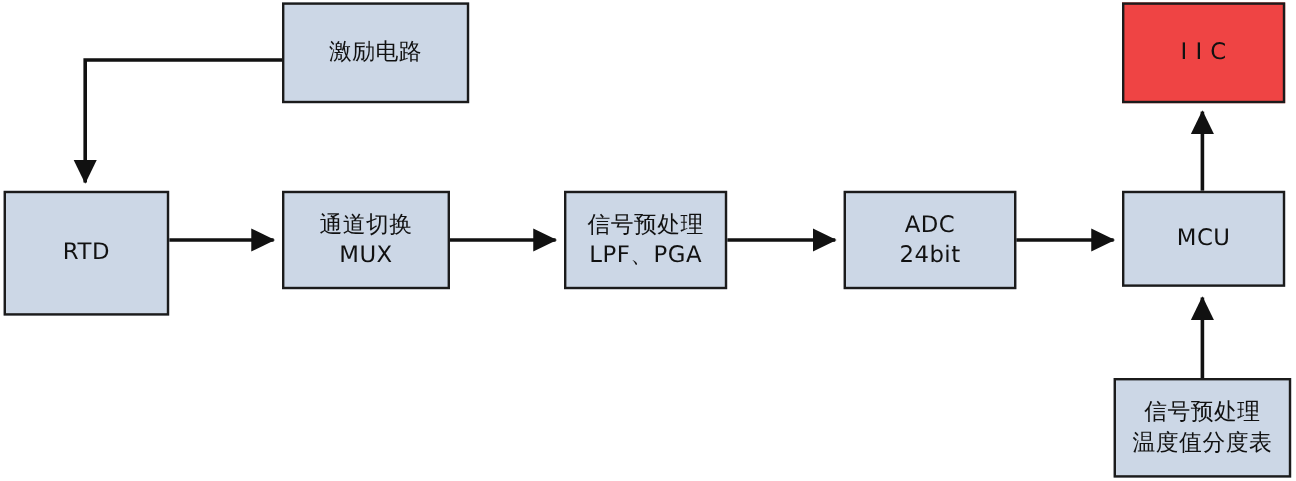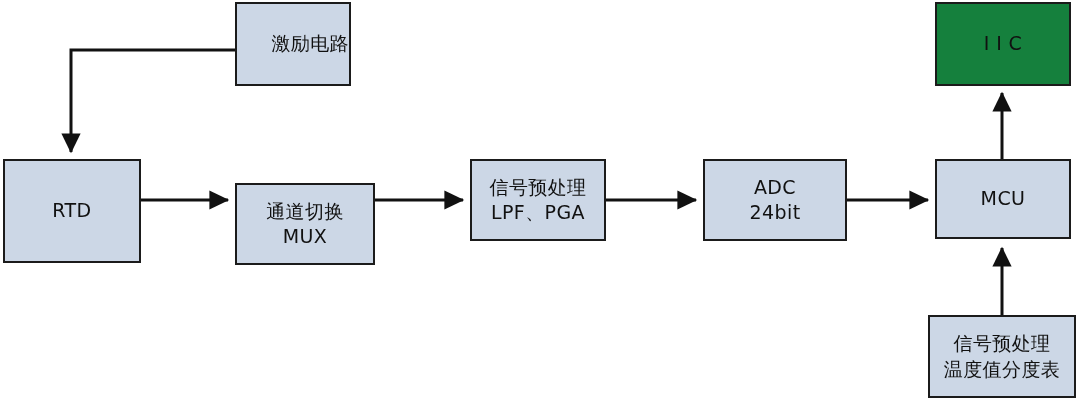--- a/index.html
+++ b/index.html
@@ -49,21 +49,21 @@
   }
 
   .node .line {
     display: block;
     white-space: pre;
   }
 
   
   #node-excitation { left: 235px;  top: 2px;   width: 140px; height: 84px; }
   #node-rtd        { left: 3px;    top: 159px; width: 138px; height: 82px; }
-  #node-mux        { left: 235px;  top: 159px; width: 140px; height: 82px; margin-top: 24px; }
+  #node-mux        { left: 235px;  top: 159px; width: 140px; height: 82px; }
   #node-signal     { left: 470px;  top: 159px; width: 136px; height: 82px; }
   #node-adc        { left: 703px;  top: 159px; width: 136px; height: 82px; }
   #node-mcu        { left: 935px;  top: 159px; width: 136px; height: 82px; }
   #node-iic        { left: 935px;  top: 2px;   width: 136px; height: 84px; }
   #node-cal        { left: 928px;  top: 315px; width: 148px; height: 83px; }
 </style>
 </head>
 <body style="background: rgb(255, 255, 255);">
 
 <div id="diagram-canvas">
@@ -97,21 +97,21 @@
 
     <g>
       <path d="M1002,159 L1002,93" fill="none" stroke="#111111" stroke-width="3" marker-end="url(#arrowhead)"></path>
     </g>
 
     <g>
       <path d="M1002,315 L1002,248" fill="none" stroke="#111111" stroke-width="3" marker-end="url(#arrowhead)"></path>
     </g>
   </svg>
 
-  <div class="node" id="node-excitation" style="left: 235px; top: 2px; width: 116px; height: 84px; background: rgb(204, 215, 230); border-color: rgb(27, 27, 27); align-items: flex-end;">
+  <div class="node" id="node-excitation" style="left: 235px; top: 2px; width: 156px; height: 84px; background: rgb(204, 215, 230); border-color: rgb(27, 27, 27);">
     <span class="line">激励电路</span>
   </div>
 
   <div class="node" id="node-rtd" style="left: 3px; top: 159px; width: 138px; height: 104px; background: rgb(204, 215, 230); border-color: rgb(27, 27, 27);">
     <span class="line">RTD</span>
   </div>
 
   <div class="node" id="node-mux" style="left: 235px; top: 159px; width: 140px; height: 82px; background: rgb(204, 215, 230); border-color: rgb(27, 27, 27);">
     <span class="line">通道切换</span>
     <span class="line">MUX</span>
@@ -124,21 +124,21 @@
 
   <div class="node" id="node-adc" style="left: 703px; top: 159px; width: 144px; height: 82px; background: rgb(204, 215, 230); border-color: rgb(27, 27, 27);">
     <span class="line">ADC</span>
     <span class="line">24bit</span>
   </div>
 
   <div class="node" id="node-mcu" style="left: 935px; top: 159px; width: 136px; height: 80px; background: rgb(204, 215, 230); border-color: rgb(27, 27, 27);">
     <span class="line">MCU</span>
   </div>
 
-  <div class="node" id="node-iic" style="left: 935px; top: 2px; width: 136px; height: 84px; background: #15803d; border-color: rgb(27, 27, 27);">
+  <div class="node" id="node-iic" style="left: 935px; top: 2px; width: 136px; height: 84px; background: #ef4444; border-color: rgb(27, 27, 27);">
     <span class="line">I I C</span>
   </div>
 
   <div class="node" id="node-cal" style="left: 928px; top: 315px; width: 148px; height: 83px; background: rgb(204, 215, 230); border-color: rgb(27, 27, 27);">
     <span class="line">信号预处理</span>
     <span class="line">温度值分度表</span>
   </div>
 
 </div>
 

